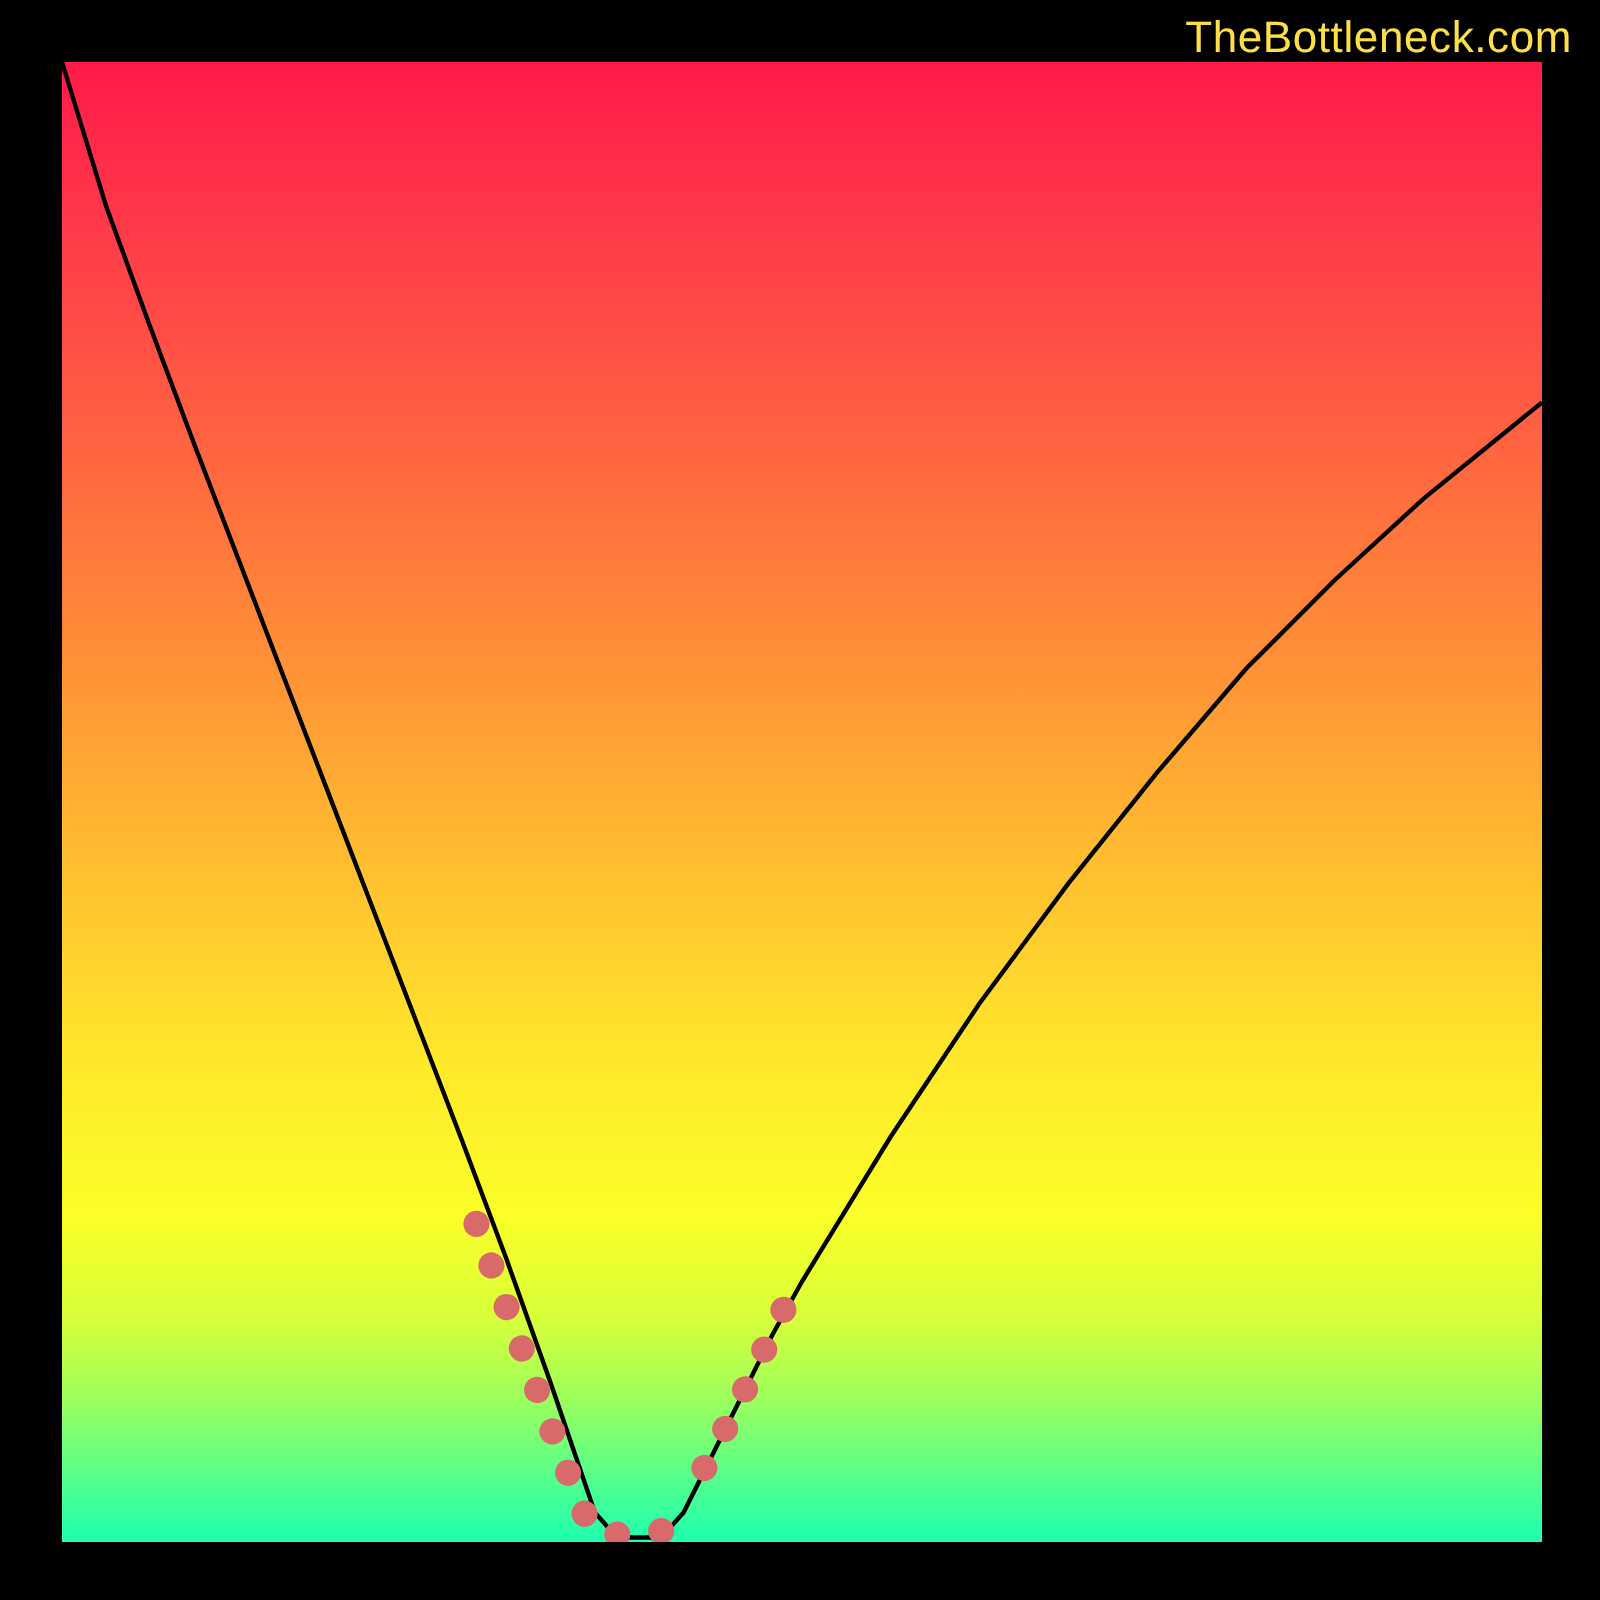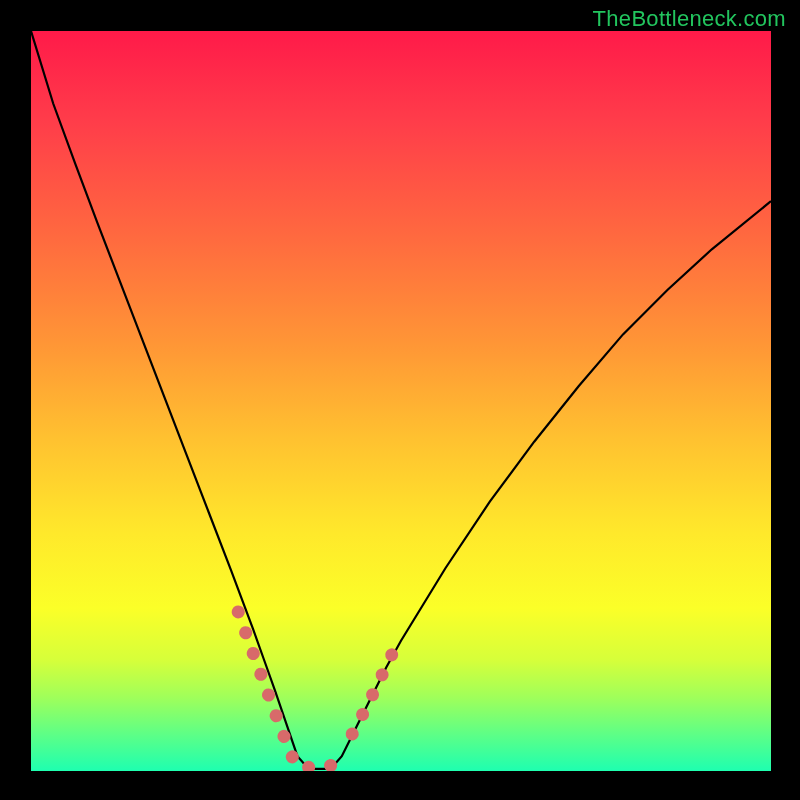--- a/index.html
+++ b/index.html
@@ -22,21 +22,21 @@
         #fbff28 78%,
         #d6ff3a 85%,
         #a0ff5a 90%,
         #5eff86 95%,
         #1effb0 100%);
     }
     .watermark {
       position: absolute;
       top: 6px;
       right: 14px;
-      color: #22c55e;
+      color: #fde047;
       font-size: 22px;
       font-weight: 500;
       letter-spacing: 0.3px;
       z-index: 10;
     }
     .curve-svg {
       position: absolute;
       left: 31px;
       top: 31px;
       width: 740px;

